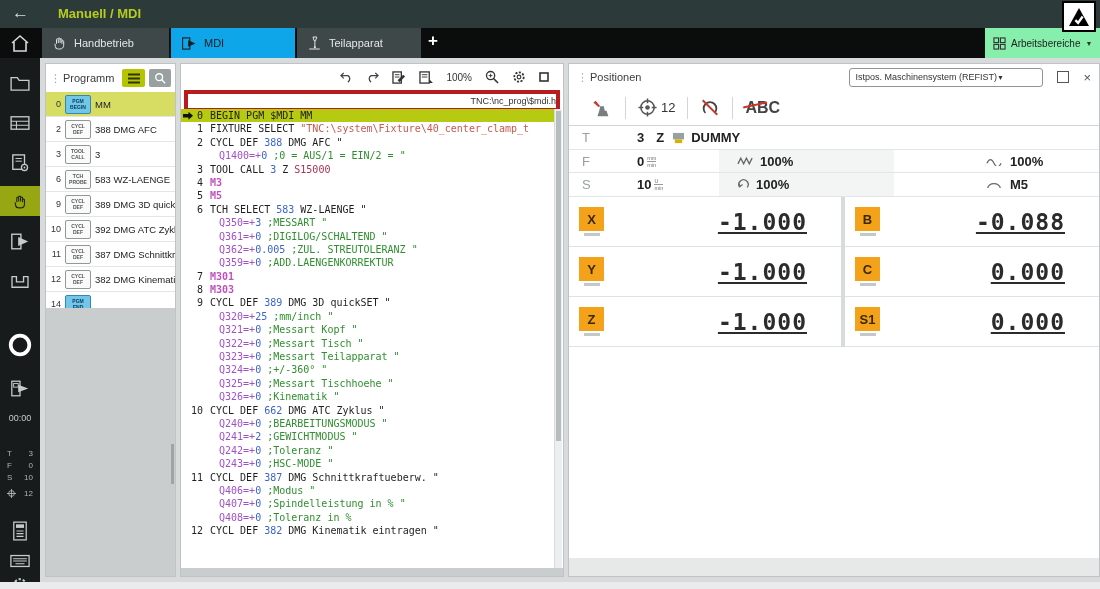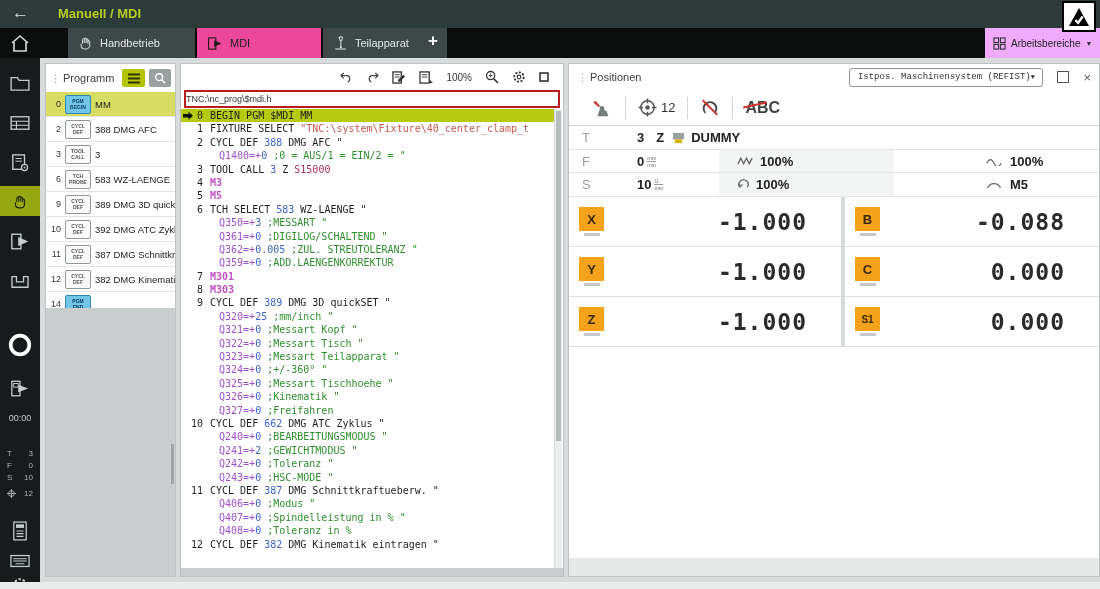--- a/index.html
+++ b/index.html
@@ -11,27 +11,27 @@
   
   #topbar{position:absolute;left:0;top:0;width:1100px;height:28px;background:#2d3a3a;}
   #back{position:absolute;left:12px;top:3px;color:#d9dede;font-size:17px;cursor:pointer;}
   #apptitle{position:absolute;left:58px;top:6px;color:#b7cc1f;font-size:13px;font-weight:bold;}
   #logo{position:absolute;left:1062px;top:1px;width:30px;height:27px;background:#fff;
         border:2px solid #000;z-index:30;display:flex;align-items:center;justify-content:center;}
 
   
   #tabbar{position:absolute;left:0;top:28px;width:1100px;height:30px;background:#0b0d0d;}
   .tab{position:absolute;top:0;height:30px;display:flex;align-items:center;gap:7px;
-       padding-left:10px;box-sizing:border-box;background:#3e4849;color:#e3e7e7;font-size:11px;cursor:pointer;margin-left:26px;}
-  .tab.active{background:#ec4899;color:#1d1d1d;}
+       padding-left:10px;box-sizing:border-box;background:#3e4849;color:#e3e7e7;font-size:11px;cursor:pointer;}
+  .tab.active{background:#0ea5e9;color:#1d1d1d;}
   #tab-0{left:42px;width:127px;}
   #tab-1{left:171px;width:124px;}
   #tab-2{left:297px;width:124px;}
   #tab-add{position:absolute;left:428px;top:3px;color:#fff;font-size:17px;font-weight:bold;cursor:pointer;}
-  #workspaces{position:absolute;right:0;top:0;width:115px;height:30px;background:#f0abfc;
+  #workspaces{position:absolute;right:0;top:0;width:115px;height:30px;background:#86efac;
               display:flex;align-items:center;gap:5px;padding-left:8px;box-sizing:border-box;
               font-size:10px;color:#222;cursor:pointer;}
   #home-btn{position:absolute;left:8px;top:4px;width:24px;height:22px;cursor:pointer;}
 
   
   #sidebar{position:absolute;left:0;top:58px;width:40px;height:524px;background:#171b1b;}
   .sb-item{position:absolute;left:0;width:40px;height:30px;display:flex;align-items:center;
            justify-content:center;cursor:pointer;}
   .sb-item.active{background:#97a714;}
   #sb-timer{position:absolute;left:0;top:355px;width:40px;text-align:center;
@@ -66,43 +66,43 @@
   .prow .plabel{font-size:9.5px;color:#222;white-space:nowrap;overflow:hidden;}
   #prog-filler{position:absolute;left:0;top:244px;width:129px;height:268px;background:#c9cdcd;}
   #prog-scroll{position:absolute;right:1px;top:380px;width:3px;height:40px;background:#9fa5a5;}
 
   
   #editor-panel{left:180px;top:63px;width:384px;height:514px;}
   #ed-toolbar{height:26px;display:flex;align-items:center;justify-content:flex-end;
               gap:13px;padding-right:14px;}
   .ed-ic{cursor:pointer;display:flex;align-items:center;}
   #zoom-level{font-size:10px;color:#333;}
-  #pathbar{margin:0 3px;height:14px;border:2px solid #b91c1c;display:flex;align-items:center;
-           justify-content:flex-start;font-size:9px;color:#333;}
+  #pathbar{margin:0 3px;height:14px;border:4px solid #b91c1c;display:flex;align-items:center;
+           justify-content:flex-end;font-size:9px;color:#333;}
   #code{position:absolute;left:0;top:45px;width:375px;height:460px;overflow:hidden;
         font-family:"DejaVu Sans Mono",monospace;font-size:10px;}
   .cl{height:13.4px;line-height:13.4px;display:flex;white-space:pre;position:relative;cursor:text;}
   .cl .ln-num{width:22px;text-align:right;margin-right:7px;flex:none;color:#1f1f1f;}
   .cl.hl{background:#b6ca12;}
   .cl.hl::before{content:"";position:absolute;left:2px;top:2.8px;width:10px;height:8px;
         background:#101010;clip-path:polygon(0 28%,55% 28%,55% 0,100% 50%,55% 100%,55% 72%,0 72%);}
   .cl.sub .code-text{padding-left:9px;}
   .c-k{color:#1f1f1f;} .c-q{color:#a050c8;} .c-v{color:#3c64c8;} .c-n{color:#3c64c8;}
   .c-c{color:#2f8f2f;} .c-m{color:#c050c0;font-weight:bold;} .c-r{color:#a83254;} .c-s{color:#c85a50;}
   #ed-scroll{position:absolute;right:1px;top:45px;width:7px;height:460px;background:#ecefef;
              border-left:1px solid #d8dbdb;}
   #ed-thumb{position:absolute;left:1px;top:2px;width:5px;height:330px;background:#b7bcbc;cursor:grab;}
   #ed-bottom{position:absolute;left:0;bottom:0;width:382px;height:8px;background:#c9cdcd;}
 
   
   #pos-panel{left:568px;top:63px;width:532px;height:514px;}
   #pos-head{height:26px;display:flex;align-items:center;padding:0 8px;gap:4px;}
   #pos-dropdown{margin-left:auto;width:182px;height:17px;border:1px solid #8f9595;border-radius:3px;
-      background:#fff;display:flex;align-items:center;justify-content:center;
-      padding:0 5px;font-size:9px;color:#333;cursor:pointer;font-family:Liberation Mono, monospace;}
+      background:#fff;display:flex;align-items:center;justify-content:flex-start;
+      padding:0 5px;font-size:9px;color:#333;cursor:pointer;}
   #pos-max{width:10px;height:10px;border:1.5px solid #555;margin-left:10px;cursor:pointer;}
   #pos-close{font-size:13px;color:#555;margin-left:10px;cursor:pointer;}
   #pos-iconrow{height:35px;border-bottom:1px solid #d4d6d6;display:flex;align-items:center;
                padding-left:10px;}
   .pos-ic{display:flex;align-items:center;gap:4px;padding:0 12px;}
   .ic-div{width:1px;height:22px;background:#d4d6d6;}
   #probe-count{font-size:13px;color:#333;}
   #abc-wrap{position:relative;font-size:16px;font-weight:bold;color:#444;}
   #abc-wrap::after{content:"";position:absolute;left:-2px;top:5px;width:24px;height:2px;
                    background:#d03228;transform:rotate(-12deg);}
@@ -122,21 +122,21 @@
   #trow .tname{font-size:13px;font-weight:bold;color:#222;margin-left:6px;}
   #axes{position:absolute;left:0;top:133px;width:530px;display:grid;
         grid-template-columns:272px 254px;column-gap:4px;background:#d7dbdb;}
   .axcell{height:49px;background:#fff;border-bottom:1px solid #e0e2e2;display:flex;
           align-items:center;cursor:pointer;}
   .axbadge-wrap{margin-left:10px;display:flex;flex-direction:column;align-items:center;flex:none;}
   .axbadge{width:25px;height:24px;background:#f5a21b;color:#3a2800;font-size:13px;font-weight:bold;
            display:flex;align-items:center;justify-content:center;}
   .axunder{width:16px;height:3px;background:#c4c8c8;margin-top:2px;}
   .axval{flex:1;text-align:right;padding-right:34px;font-family:"DejaVu Sans Mono",monospace;
-         font-size:23px;font-weight:bold;color:#2b2b2b;letter-spacing:1px;}
+         font-size:23px;font-weight:bold;color:#2b2b2b;letter-spacing:1px;text-decoration:underline;}
   #pos-bottom{position:absolute;left:0;bottom:0;width:530px;height:18px;background:#e7e9e9;}
 
   #bottom-strip{position:absolute;left:0;top:582px;width:1100px;height:7px;background:#eaecec;}
 </style>
 </head>
 <body>
 
 <div id="topbar">
   <span id="back">←</span>
   <span id="apptitle">Manuell / MDI</span>
@@ -515,24 +515,20 @@
     <span class="code-text"><span class="c-q">Q324=+</span><span class="c-v">0</span><span class="c-c"> ;+/-360° "</span></span>
   </div>
       <div class="cl sub">
     <span class="ln-num"></span>
     <span class="code-text"><span class="c-q">Q325=+</span><span class="c-v">0</span><span class="c-c"> ;Messart Tischhoehe "</span></span>
   </div>
       <div class="cl sub">
     <span class="ln-num"></span>
     <span class="code-text"><span class="c-q">Q326=+</span><span class="c-v">0</span><span class="c-c"> ;Kinematik "</span></span>
   </div>
-      <div class="cl sub">
-    <span class="ln-num"></span>
-    <span class="code-text"><span class="c-q">Q327=+</span><span class="c-v">0</span><span class="c-c"> ;Freifahren</span></span>
-  </div>
       <div class="cl">
     <span class="ln-num">10</span>
     <span class="code-text"><span class="c-k">CYCL DEF </span><span class="c-n">662</span><span class="c-k"> DMG ATC Zyklus "</span></span>
   </div>
       <div class="cl sub">
     <span class="ln-num"></span>
     <span class="code-text"><span class="c-q">Q240=+</span><span class="c-v">0</span><span class="c-c"> ;BEARBEITUNGSMODUS "</span></span>
   </div>
       <div class="cl sub">
     <span class="ln-num"></span>
@@ -713,21 +709,21 @@
   </div>
       <div class="axcell">
     <span class="axbadge-wrap">
       <span class="axbadge">Z</span>
       <span class="axunder"></span>
     </span>
     <span class="axval">-1.000</span>
   </div>
       <div class="axcell">
     <span class="axbadge-wrap">
-      <span class="axbadge" style="font-size: 10px;">S1</span>
+      <span class="axbadge" style="font-size: 13px;">S1</span>
       <span class="axunder"></span>
     </span>
     <span class="axval">0.000</span>
   </div>
     </div>
   <div id="pos-bottom"></div>
 </div>
 
 <div id="bottom-strip"></div>
 

